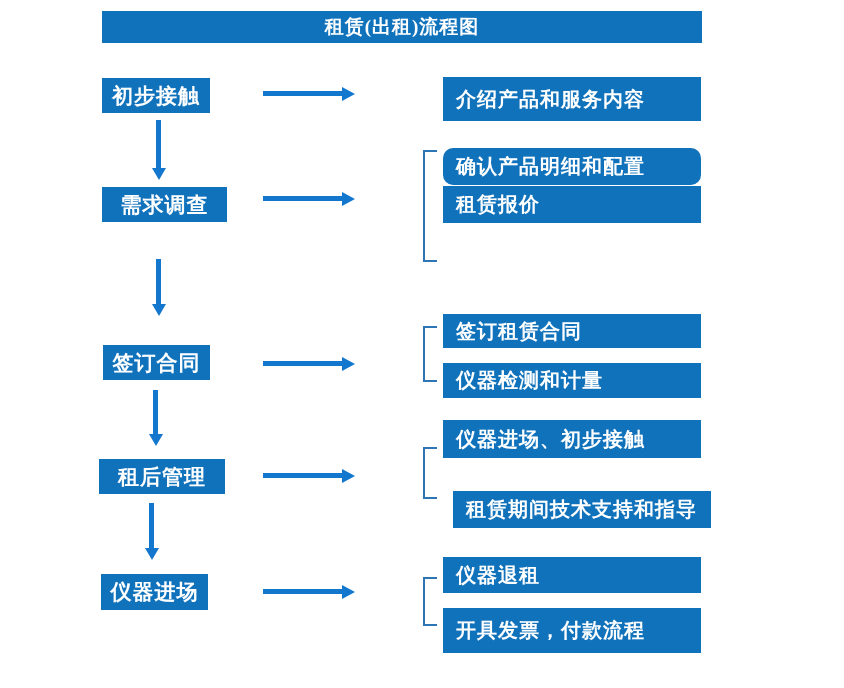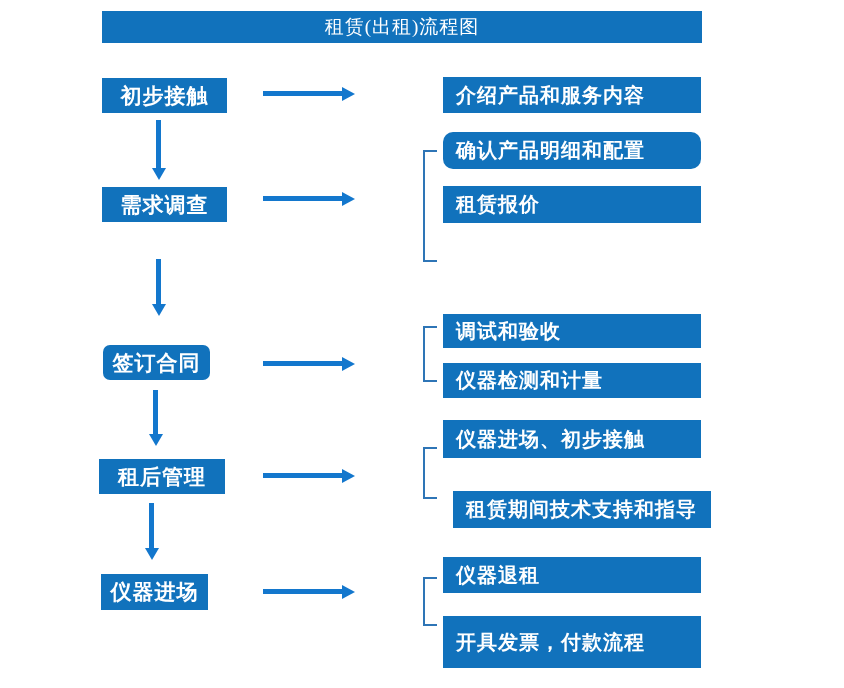--- a/index.html
+++ b/index.html
@@ -11,21 +11,21 @@
     font-family: "Liberation Serif", "DejaVu Serif", serif;
     overflow: hidden;
   }
   .titlebar {
     position: absolute;
     left: 102px; top: 11px;
     width: 600px; height: 32px;
     background: var(--box-fill, #1172bc);
     color: var(--box-text, #ffffff);
     font-size: 19px;
-    font-weight: normal;
+    font-weight: bold;
     display: flex;
     align-items: center;
     justify-content: center;
     letter-spacing: 1px;
   }
   .box {
     position: absolute;
     background: var(--box-fill, #1172bc);
     color: var(--box-text, #ffffff);
     font-weight: bold;
@@ -88,45 +88,45 @@
     background: transparent;
   }
 </style>
 </head>
 <body>
 
 <div class="canvas">
 
   <div class="titlebar">租赁(出租)流程图</div>
 
-  <div class="box stage" style="left:102px; top:78px;  width:125px; height:35px;">初步接触</div>
+  <div class="box stage" style="left:102px; top:78px;  width:108px; height:35px;">初步接触</div>
   <div class="box stage" style="left:102px; top:187px; width:125px; height:35px;">需求调查</div>
-  <div class="box stage" style="left:103px; top:345px; width:107px; height:35px;border-radius:7px;">签订合同</div>
+  <div class="box stage" style="left:103px; top:345px; width:107px; height:35px;">签订合同</div>
   <div class="box stage" style="left:99px;  top:459px; width:126px; height:35px;">租后管理</div>
   <div class="box stage" style="left:101px; top:574px; width:107px; height:36px;">仪器进场</div>
 
   <div class="varrow" style="left:156px; top:120px; height:48px;"></div>
   <div class="varrow" style="left:156px; top:259px; height:45px;"></div>
   <div class="varrow" style="left:153px; top:390px; height:44px;"></div>
   <div class="varrow" style="left:149px; top:503px; height:45px;"></div>
 
   <div class="harrow" style="left:263px; top:91px;  width:79px;"></div>
   <div class="harrow" style="left:263px; top:196px; width:79px;"></div>
   <div class="harrow" style="left:263px; top:361px; width:79px;"></div>
   <div class="harrow" style="left:263px; top:473px; width:79px;"></div>
   <div class="harrow" style="left:263px; top:589px; width:79px;"></div>
 
   <div class="bracket" style="top:150px; height:112px;"></div>
   <div class="bracket" style="top:326px; height:56px;"></div>
   <div class="bracket" style="top:447px; height:52px;"></div>
   <div class="bracket" style="top:577px; height:49px;"></div>
 
-  <div class="box detail" style="top:77px;  height:36px;">介绍产品和服务内容</div>
-  <div class="box detail" style="top:132px; height:37px;border-radius:10px;">确认产品明细和配置</div>
+  <div class="box detail" style="top:77px;  height:44px;">介绍产品和服务内容</div>
+  <div class="box detail" style="top:148px; height:37px;border-radius:10px;">确认产品明细和配置</div>
   <div class="box detail" style="top:186px; height:37px;">租赁报价</div>
-  <div class="box detail" style="top:314px; height:34px;">调试和验收</div>
+  <div class="box detail" style="top:314px; height:34px;">签订租赁合同</div>
   <div class="box detail" style="top:363px; height:35px;">仪器检测和计量</div>
   <div class="box detail" style="top:420px; height:38px;">仪器进场、初步接触</div>
   <div class="box detail" style="top:491px; height:37px;margin-left:10px;">租赁期间技术支持和指导</div>
   <div class="box detail" style="top:557px; height:36px;">仪器退租</div>
-  <div class="box detail" style="top:608px; height:52px;margin-top:8px;">开具发票，付款流程</div>
+  <div class="box detail" style="top:608px; height:45px;">开具发票，付款流程</div>
 
 </div>
 
 </body></html>

